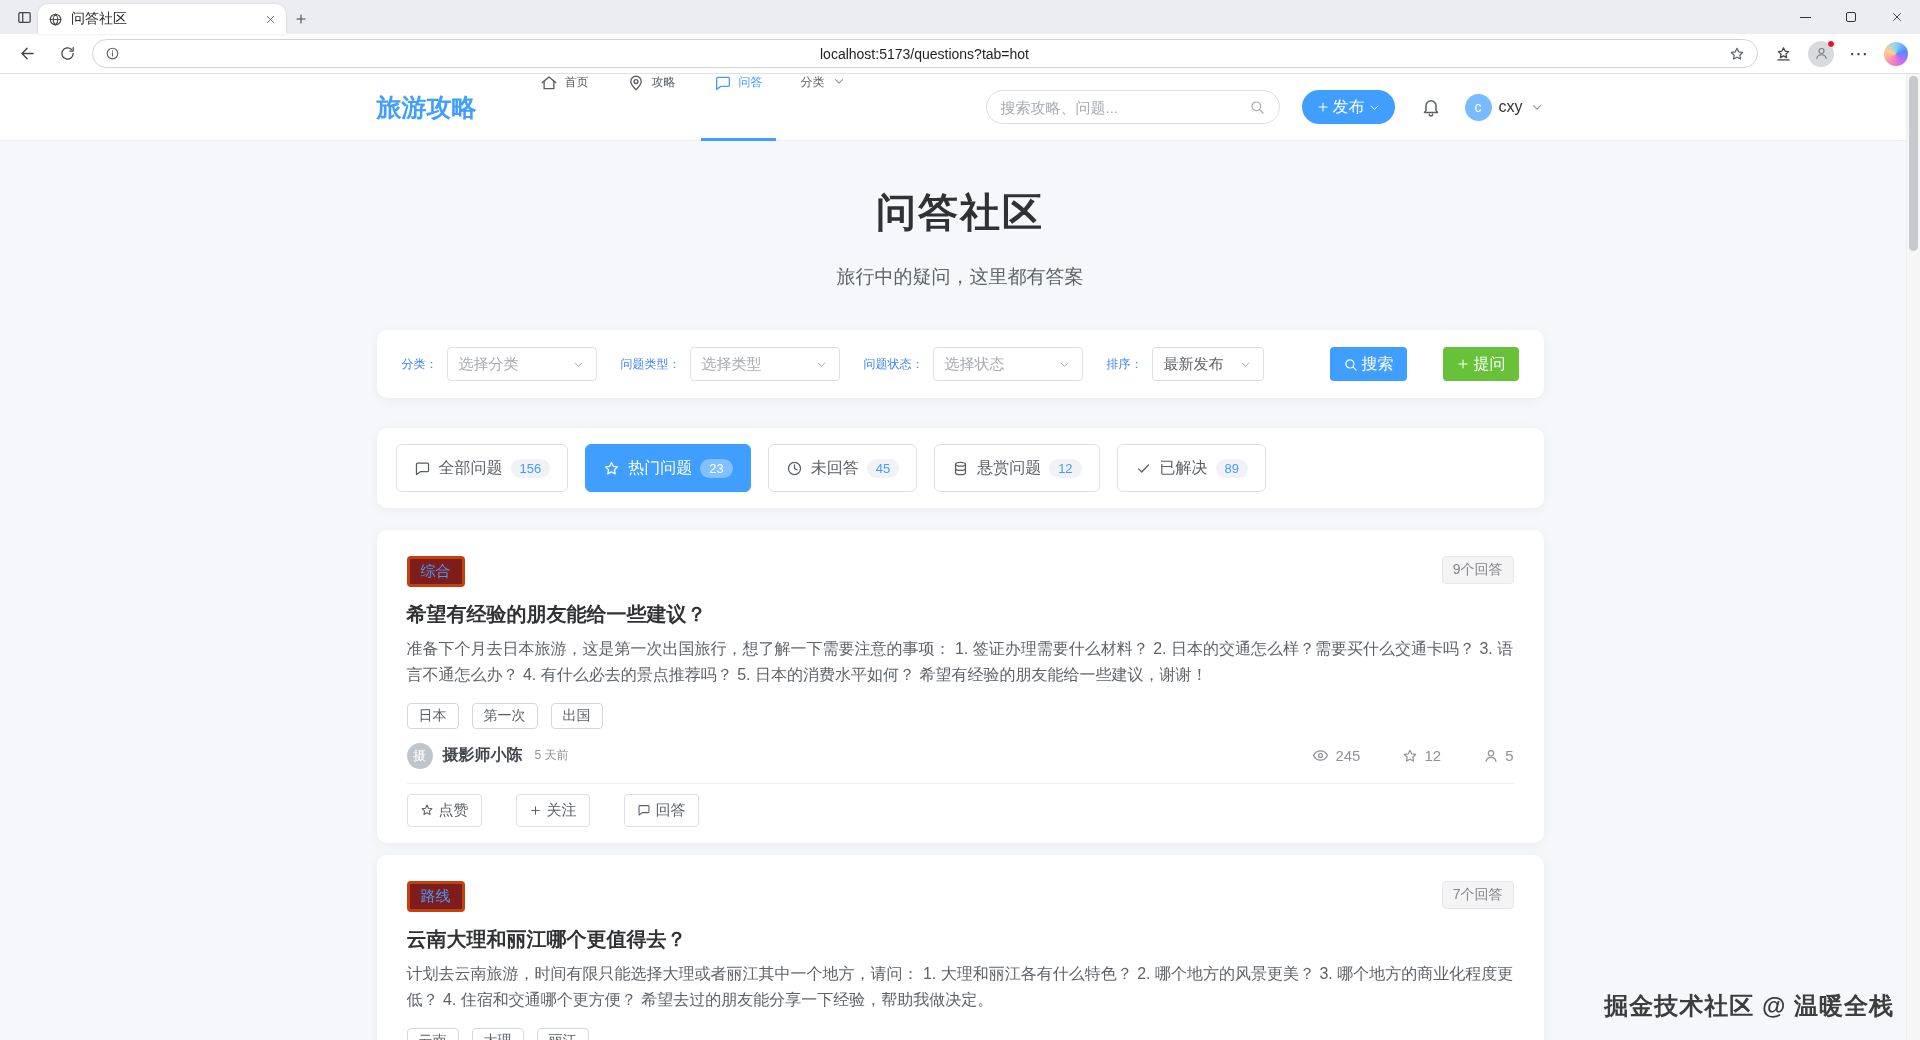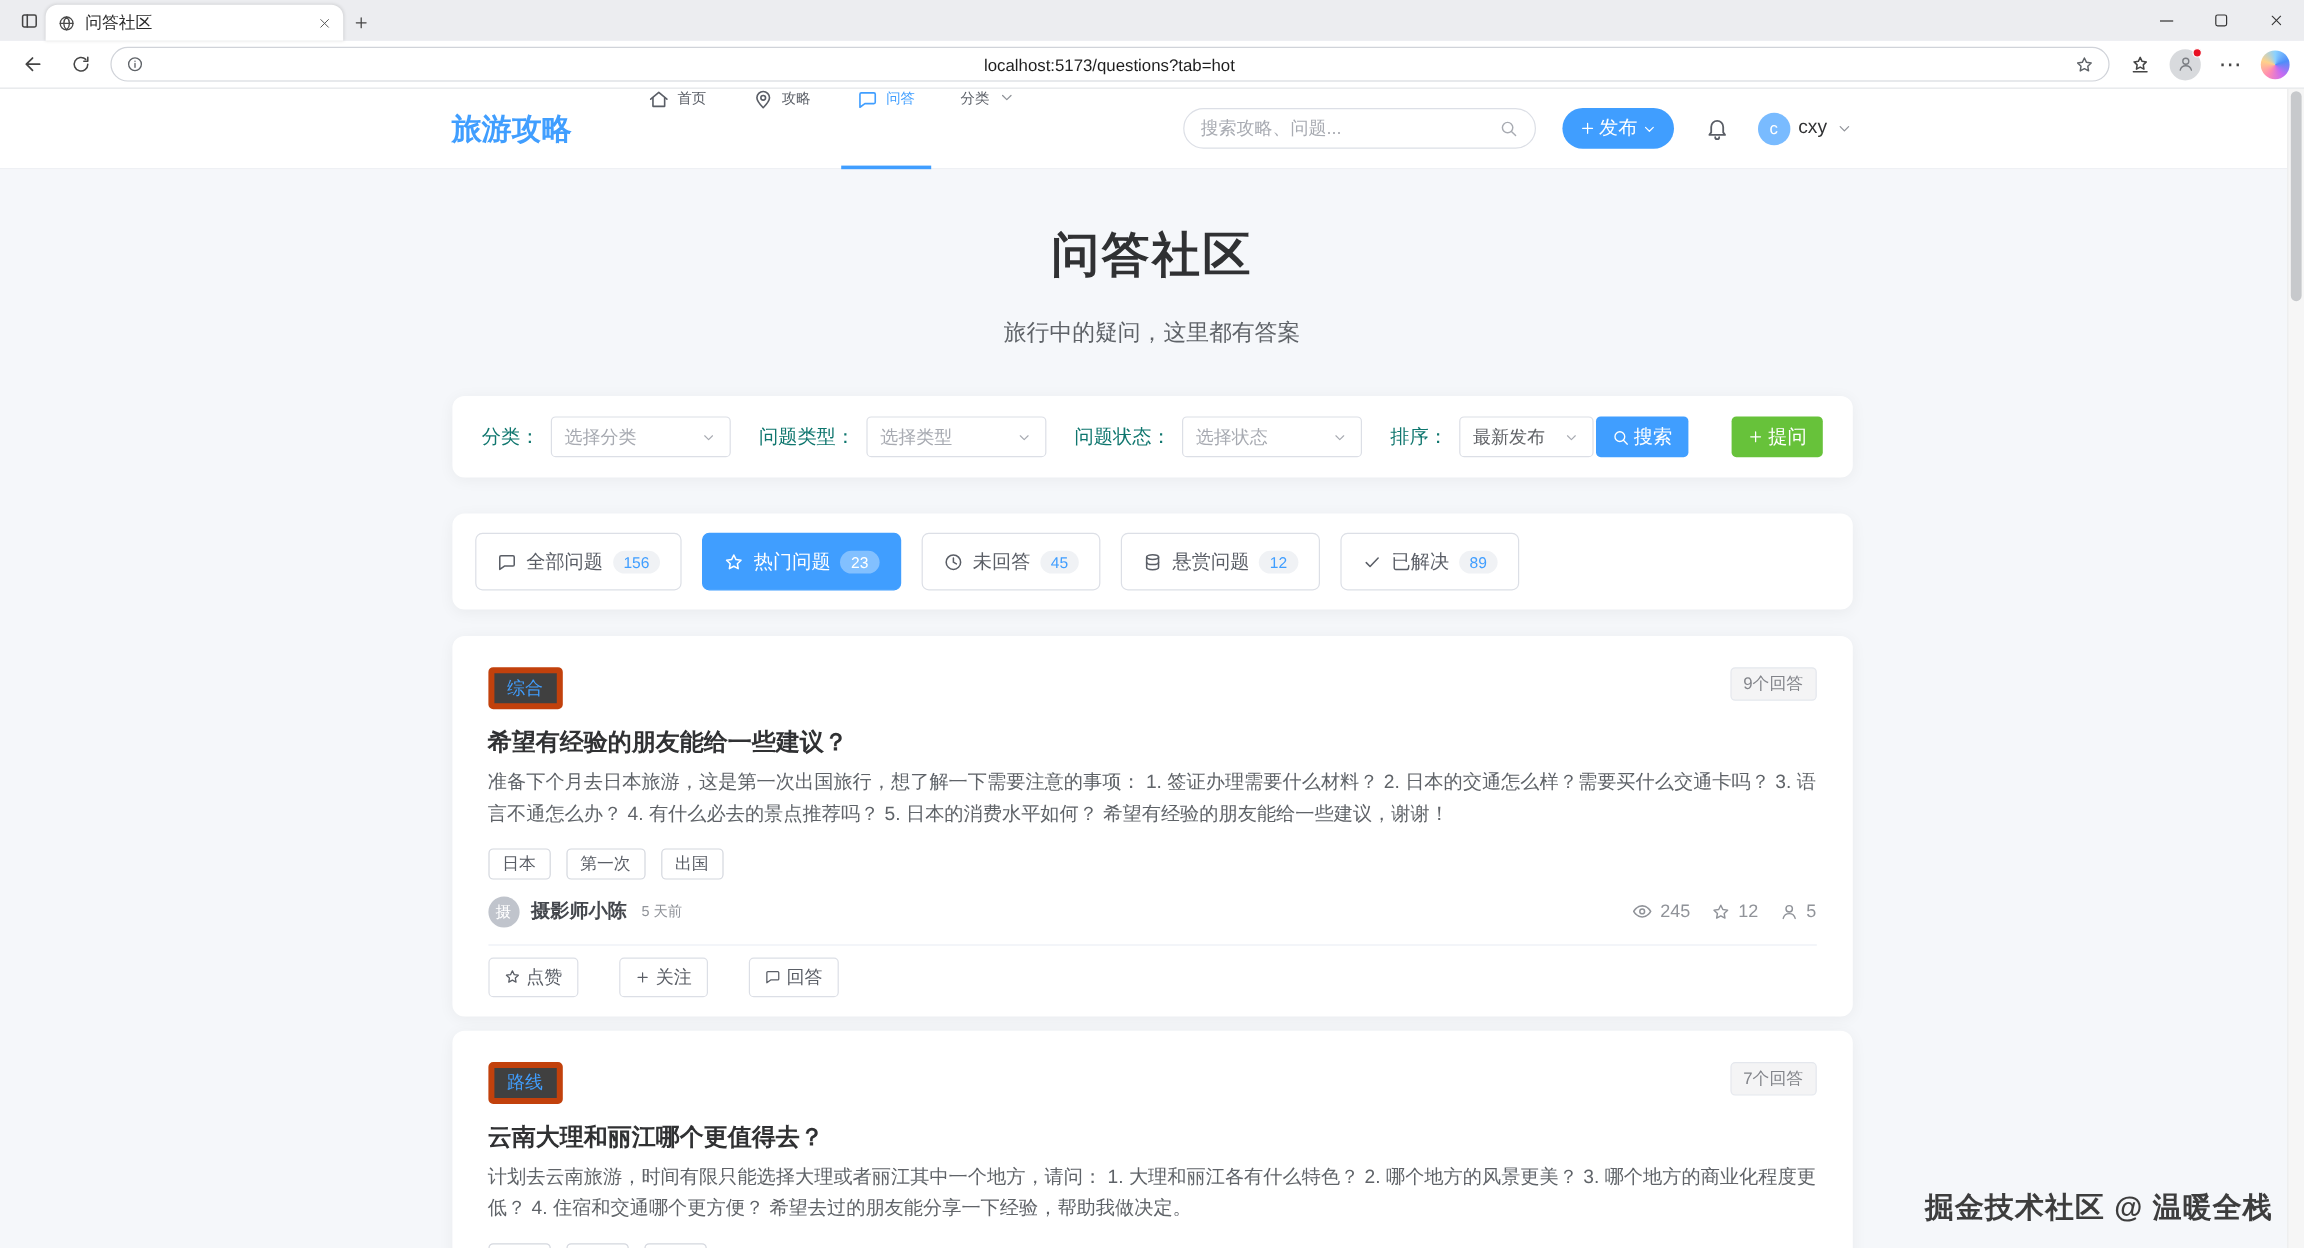--- a/index.html
+++ b/index.html
@@ -56,49 +56,49 @@
 
   .hero { text-align:center; padding:44px 0 40px; }
   .hero h1 { font-size:40px; color:#303133; font-weight:700; letter-spacing:2px; }
   .hero p { margin-top:24px; font-size:19px; color:#5f6368; }
 
   .container { width:1167px; margin:0 auto; }
   .card { background:#fff; border-radius:10px; box-shadow:0 2px 12px rgba(0,0,0,0.05); }
 
   .filter-card { height:68px; display:flex; align-items:center; padding:0 25px; }
   .fgroup { display:flex; align-items:center; margin-right:24px; }
-  .flabel { font-size:16px; color:#0f766e; margin-right:9px; white-space:nowrap; }
+  .flabel { font-size:12px; color:#3b82f6; margin-right:9px; white-space:nowrap; }
   .select { height:34px; border:1px solid #dcdfe6; border-radius:4px; display:flex; align-items:center; justify-content:space-between; padding:0 11px; background:#fff; cursor:pointer; }
   .select .sel-val { font-size:15px; color:#a8abb2; white-space:nowrap; }
   .select.has-value .sel-val { color:#606266; }
   .select .caret { color:#a8abb2; display:flex; }
   .w150 { width:150px;gap:48px; } .w112 { width:112px; }
   .search-btn { margin-left:auto; height:34px; padding:0 13px; background:#409eff; border:none; border-radius:4px; color:#fff; font-size:16px; display:flex; align-items:center; gap:4px; cursor:pointer; font-family:inherit; }
   .ask-btn { margin-left:36px; height:34px; padding:0 13px; background:#67c23a; border:none; border-radius:4px; color:#fff; font-size:16px; display:flex; align-items:center; gap:4px; cursor:pointer; font-family:inherit; }
 
   .tabs-card { margin-top:30px; height:80px; display:flex; align-items:center; padding:0 19px; gap:17px; }
   .tab-btn { height:48px; border:1px solid #dcdfe6; border-radius:6px; background:#fff; color:#5a5e66; display:flex; align-items:center; gap:8px; padding:0 17px; font-size:16px; cursor:pointer; font-family:inherit; white-space:nowrap; }
   .tab-btn.active { background:#409eff; border-color:#409eff; color:#fff; }
   .count-badge { background:#f0f2f5; color:#409eff; border-radius:10px; padding:2px 9px; font-size:13px; }
   .tab-btn.active .count-badge { background:rgba(255,255,255,0.35); color:#fff; }
 
   .q-card { margin-top:22px; padding:26px 30px 16px; }
   .q-card + .q-card { margin-top:12px; }
   .q-head { display:flex; justify-content:space-between; align-items:flex-start; }
-  .cat-tag { background:#404040; border:5px solid #c2410c; color:#409eff; font-size:15px; padding:3px 11px; border-radius:4px; }
+  .cat-tag { background:#7f1d1d; border:3px solid #c2410c; color:#409eff; font-size:15px; padding:3px 11px; border-radius:4px; }
   .ans-tag { border:1px solid #e4e7ed; background:#f4f4f5; color:#82848a; font-size:14px; padding:4px 10px; border-radius:4px; }
   .q-title { margin-top:14px; font-size:20px; font-weight:700; color:#303133; cursor:pointer; }
   .q-body { margin-top:8px; font-size:16px; color:#5f6368; line-height:1.65; }
   .q-tags { margin-top:14px; display:flex; gap:13px; }
   .q-tag { border:1px solid #d4d7de; color:#5a5e66; font-size:14px; padding:3px 11px; border-radius:4px; background:#fff; cursor:pointer; }
   .q-meta { margin-top:14px; display:flex; align-items:center; }
   .q-avatar { width:26px; height:26px; border-radius:50%; background:#c0c4cc; color:#fff; font-size:13px; display:flex; align-items:center; justify-content:center; flex:0 0 auto; }
   .q-author { margin-left:10px; font-size:16px; color:#44474d; font-weight:600; }
   .q-time { margin-left:12px; font-size:12px; color:#909399; }
-  .q-stats { margin-left:auto; display:flex; gap:18px; color:#909399; font-size:15px;text-align:right; }
+  .q-stats { margin-left:auto; display:flex; gap:42px; color:#909399; font-size:15px;text-align:right; }
   .stat { display:flex; align-items:center; gap:6px; }
   .q-divider { margin-top:14px; border-top:1px solid #ebeef5; }
   .q-actions { margin-top:10px; display:flex; gap:34px; }
   .action-btn { border:1px solid #dcdfe6; background:#fff; color:#5a5e66; font-size:15px; padding:6px 12px; border-radius:4px; display:flex; align-items:center; gap:5px; cursor:pointer; font-family:inherit; }
 
   .watermark { position:absolute; right:26px; bottom:18px; font-size:24px; font-weight:700; color:rgba(45,45,45,0.92); letter-spacing:1px; }
 
   .page-scrollbar { position:absolute; top:0; right:0; bottom:0; width:14px; background:#f6f6f6; border-left:1px solid #ededed; }
   .page-thumb { position:absolute; top:2px; left:2px; width:9px; height:175px; border-radius:5px; background:#c7c9cc; cursor:pointer; }
 </style>

